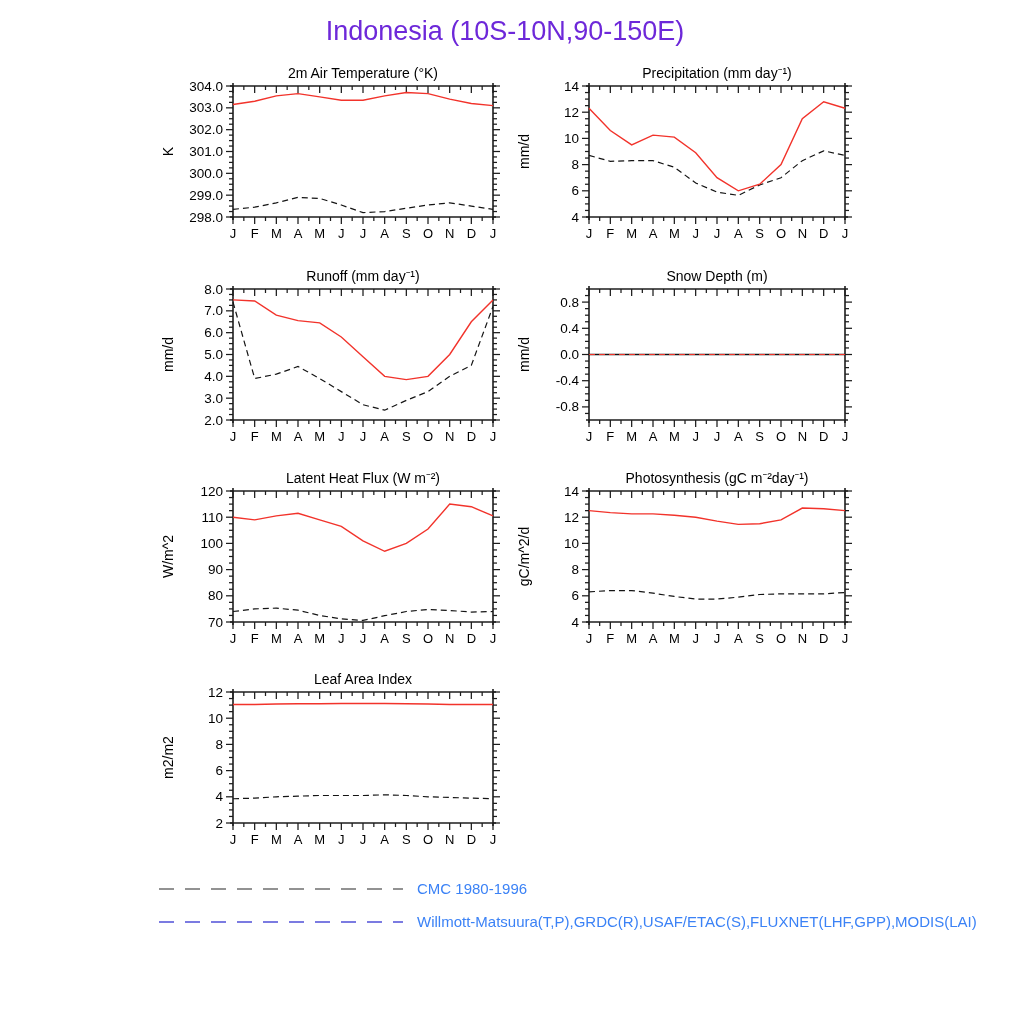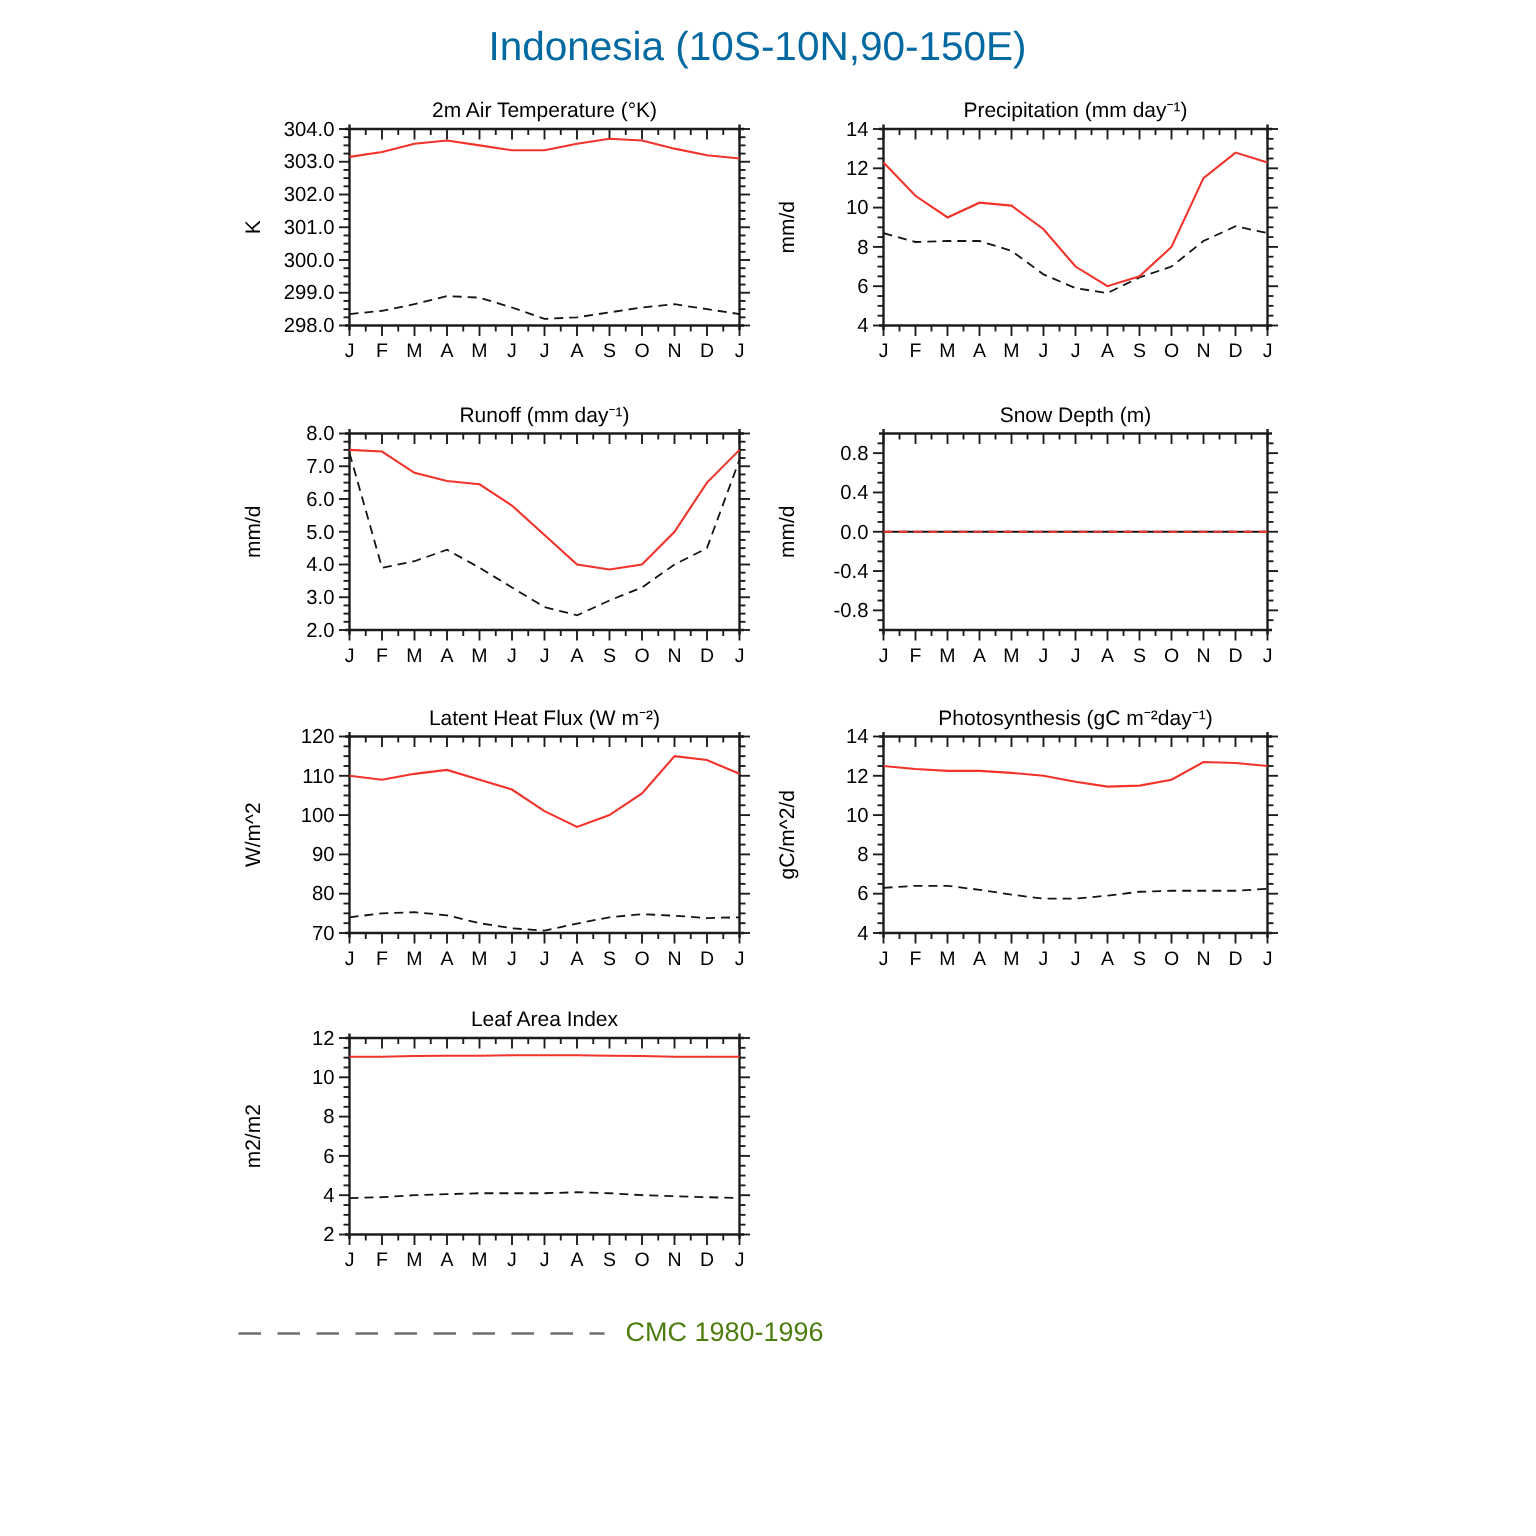--- a/index.html
+++ b/index.html
@@ -1,26 +1,26 @@
 <!DOCTYPE html>
 <html><head>
 <meta charset="utf-8">
 <style>
   html,body{margin:0;padding:0;background:#ffffff;}
   body{width:1024px;height:1024px;overflow:hidden;position:relative;
        font-family:"Liberation Sans",sans-serif;color:#000;}
   .page{position:absolute;left:0;top:0;width:1024px;height:1024px;background:#fff;}
   .fig-title{position:absolute;top:16px;left:0;width:1010px;text-align:center;
-             font-size:27px;letter-spacing:0px;color:#0369a1;}
+             font-size:27px;letter-spacing:0px;color:#6d28d9;}
   svg text{font-family:"Liberation Sans",sans-serif;fill:#000;}
   #fig{position:absolute;left:0;top:0;}
   .legend{position:absolute;left:158px;top:872px;}
   .legend-row{display:flex;align-items:center;height:33px;}
   .legend-swatch{width:246px;height:10px;flex:0 0 auto;display:block;}
-  .legend-label{margin-left:13px;font-size:18px;white-space:nowrap;color:#4d7c0f;}
+  .legend-label{margin-left:13px;font-size:15px;white-space:nowrap;color:#3b82f6;}
 </style>
 </head>
 <body>
 
 <div class="page">
 
   <div class="fig-title">Indonesia (10S-10N,90-150E)</div>
 
   <svg id="fig" width="1024" height="1024" viewBox="0 0 1024 1024">
       <g>
@@ -885,15 +885,21 @@
       </g>
     </svg>
 
   <div class="legend">
     <div class="legend-row">
       <svg class="legend-swatch" viewBox="0 0 246 10">
         <line x1="1" y1="5" x2="245" y2="5" stroke="#6f6f6f" stroke-width="1.7" stroke-dasharray="15,11"></line>
       </svg>
       <span class="legend-label">CMC 1980-1996</span>
     </div>
+    <div class="legend-row">
+      <svg class="legend-swatch" viewBox="0 0 246 10">
+        <line x1="1" y1="5" x2="245" y2="5" stroke="#5050d8" stroke-width="1.7" stroke-dasharray="15,11"></line>
+      </svg>
+      <span class="legend-label">Willmott-Matsuura(T,P),GRDC(R),USAF/ETAC(S),FLUXNET(LHF,GPP),MODIS(LAI)</span>
+    </div>
   </div>
 
 </div>
 
 </body></html>

